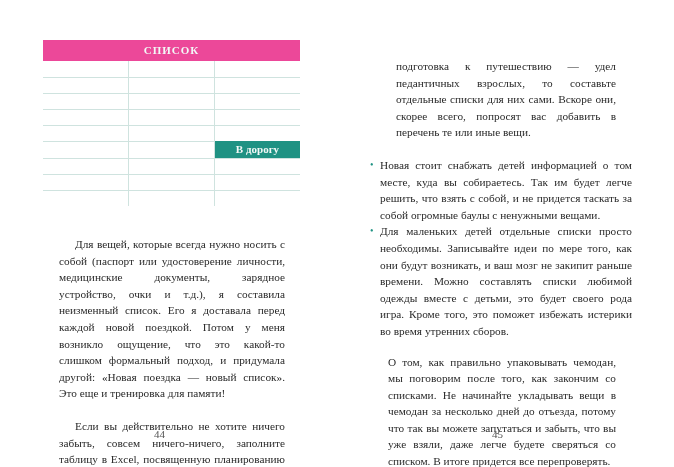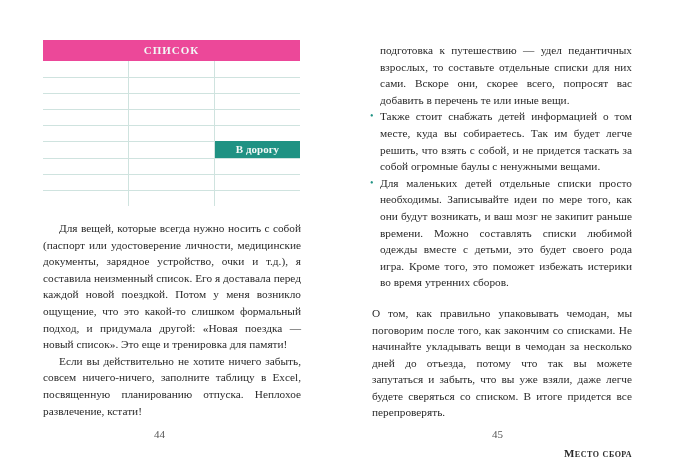--- a/index.html
+++ b/index.html
@@ -10,21 +10,21 @@
     #right-page { left:337px; width:337px; }
     .table { position:absolute; left:43px; top:40px; width:257px; }
     .table-head { height:21px; background:#ec4899; color:#f2f8f6; text-align:center;
       font-size:11px; font-weight:bold; letter-spacing:1px; line-height:21px; font-variant:small-caps; }
     .grid { position:relative; height:145px; }
     .grid .hline { position:absolute; left:0; right:0; height:1px; background:#cfe3df; }
     .grid .vline { position:absolute; top:0; bottom:0; width:1px; background:#cfe3df; }
     .tag { position:absolute; left:172px; width:85px; top:80px; height:17px; background:#1f9283;
       color:#f2f8f6; font-size:11px; font-weight:bold; text-align:center; line-height:17px; }
     .text { position:absolute; font-size:11.3px; line-height:16.6px; text-align:justify; }
-    .text p { margin:0; }
+    .text p { margin:16px; }
     .indent { text-indent:16px; }
     .bullet { position:relative; padding-left:8px; }
     .bullet .dot { position:absolute; left:-2px; top:0; color:#1f9283; font-size:10px; }
     .pnum { position:absolute; top:428px; font-size:11px; color:#555; }
     .heading { text-align:right; font-weight:bold; font-variant:small-caps; font-size:11px; letter-spacing:0.5px; }
   </style>
 </head>
 <body>
 
 <div class="page" id="left-page">
@@ -51,21 +51,21 @@
 
   </div>
   <div class="pnum" style="left:154px">44</div>
 </div>
 
 <div class="page" id="right-page">
   <div class="text" style="left:35px; top:42px; width:260px;">
     <p style="padding-left:8px">подготовка к путешествию — удел педантичных взрослых, то составьте отдельные списки для них сами. Вскоре они, скорее всего, попросят вас добавить в перечень те или иные вещи.</p>
     <div class="bullet">
       <span class="dot">•</span>
-      <span>Также стоит снабжать детей информацией о том месте, куда вы собираетесь. Так им будет легче решить, что взять с собой, и не придется таскать за собой огромные баулы с ненужными вещами.</span>
+      <span>Новая стоит снабжать детей информацией о том месте, куда вы собираетесь. Так им будет легче решить, что взять с собой, и не придется таскать за собой огромные баулы с ненужными вещами.</span>
     </div>
     <div class="bullet">
       <span class="dot">•</span>
       <span>Для маленьких детей отдельные списки просто необходимы. Записывайте идеи по мере того, как они будут возникать, и ваш мозг не закипит раньше времени. Можно составлять списки любимой одежды вместе с детьми, это будет своего рода игра. Кроме того, это поможет избежать истерики во время утренних сборов.</span>
     </div>
     <p style="margin-top:14px">О том, как правильно упаковывать чемодан, мы поговорим после того, как закончим со списками. Не начинайте укладывать вещи в чемодан за несколько дней до отъезда, потому что так вы можете запутаться и забыть, что вы уже взяли, даже легче будете сверяться со списком. В итоге придется все перепроверять.</p>
     <div class="heading" style="margin-top:24px; margin-bottom:16px">Место сбора</div>
 
   </div>
   <div class="pnum" style="left:155px">45</div>

